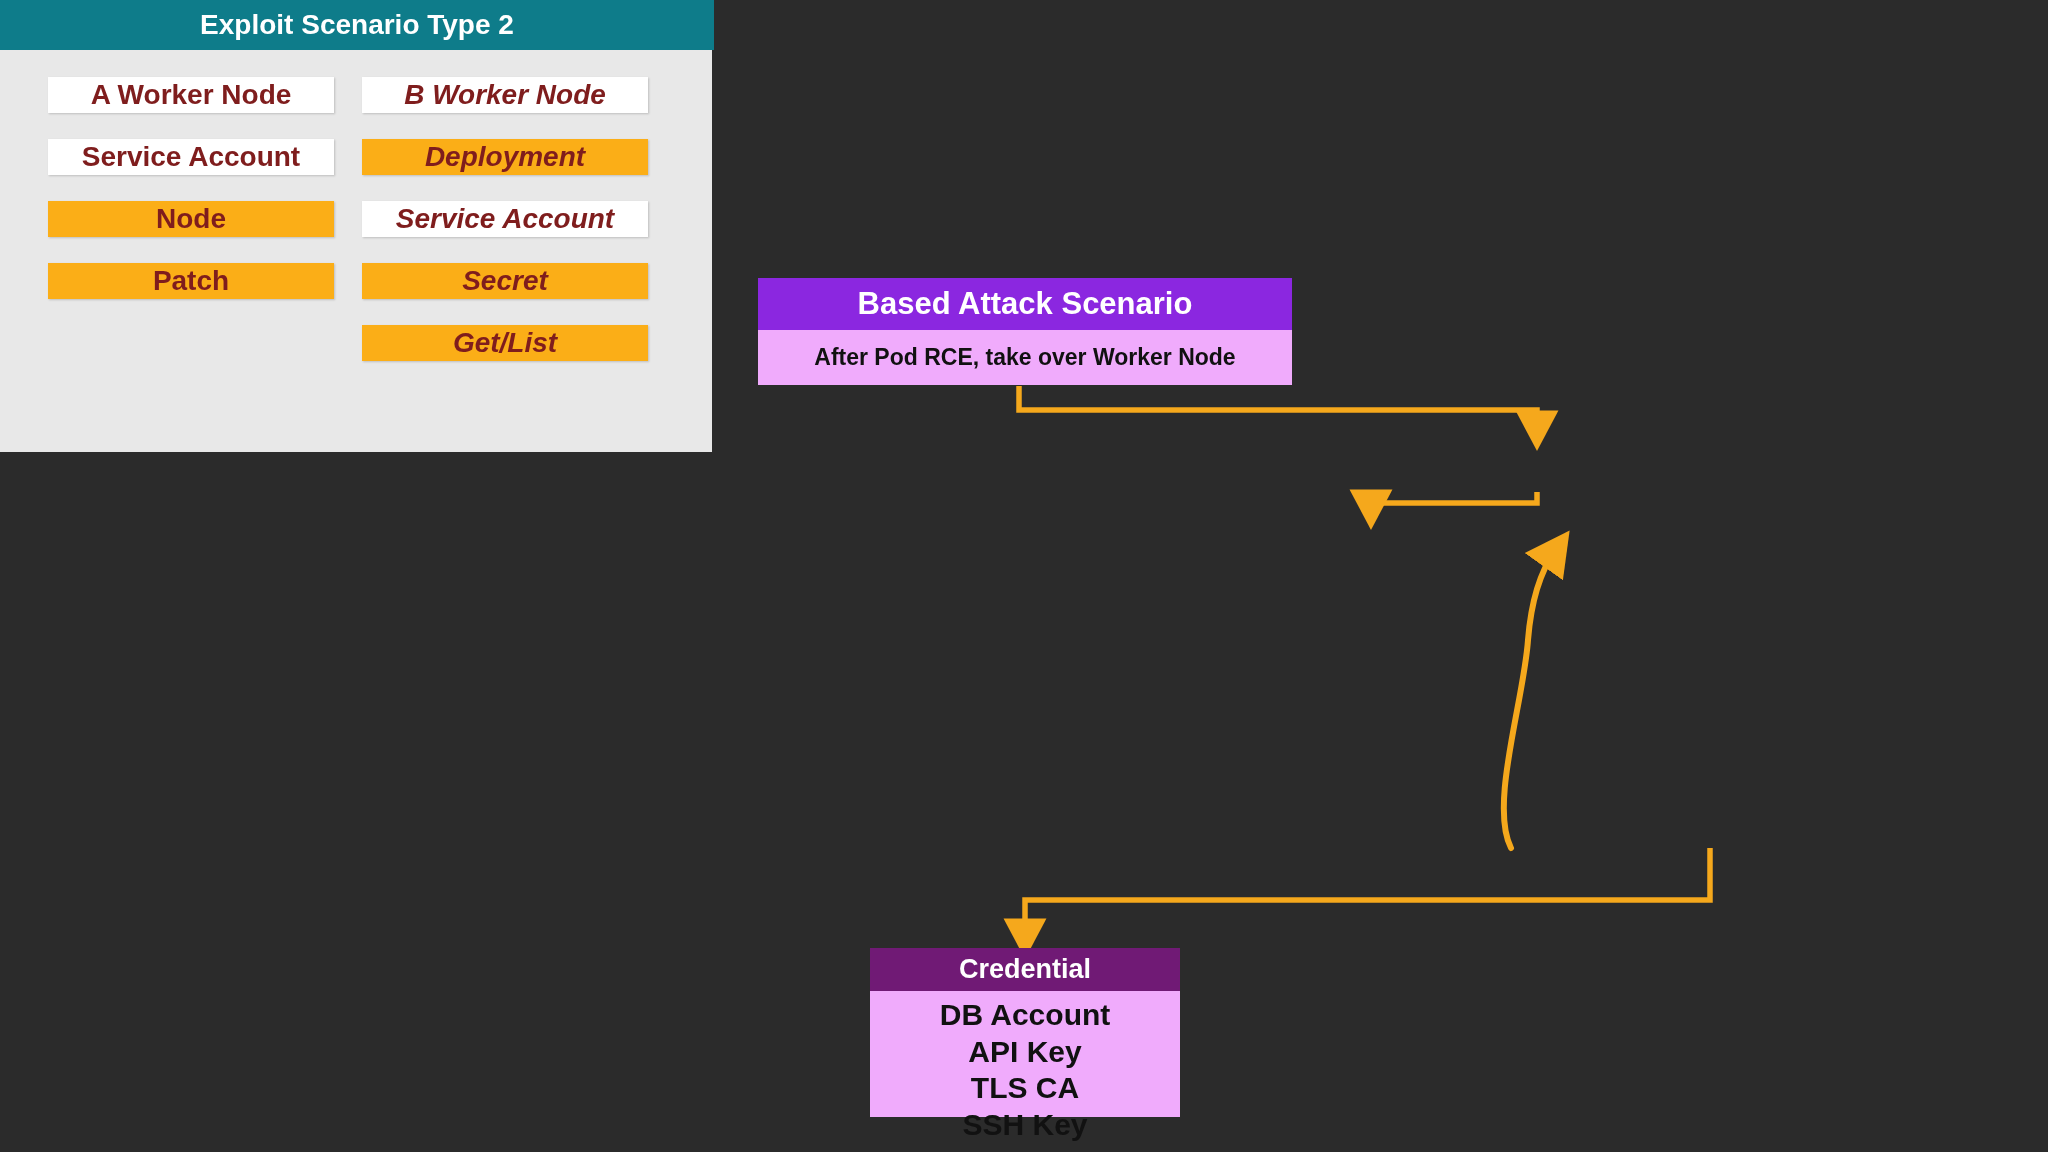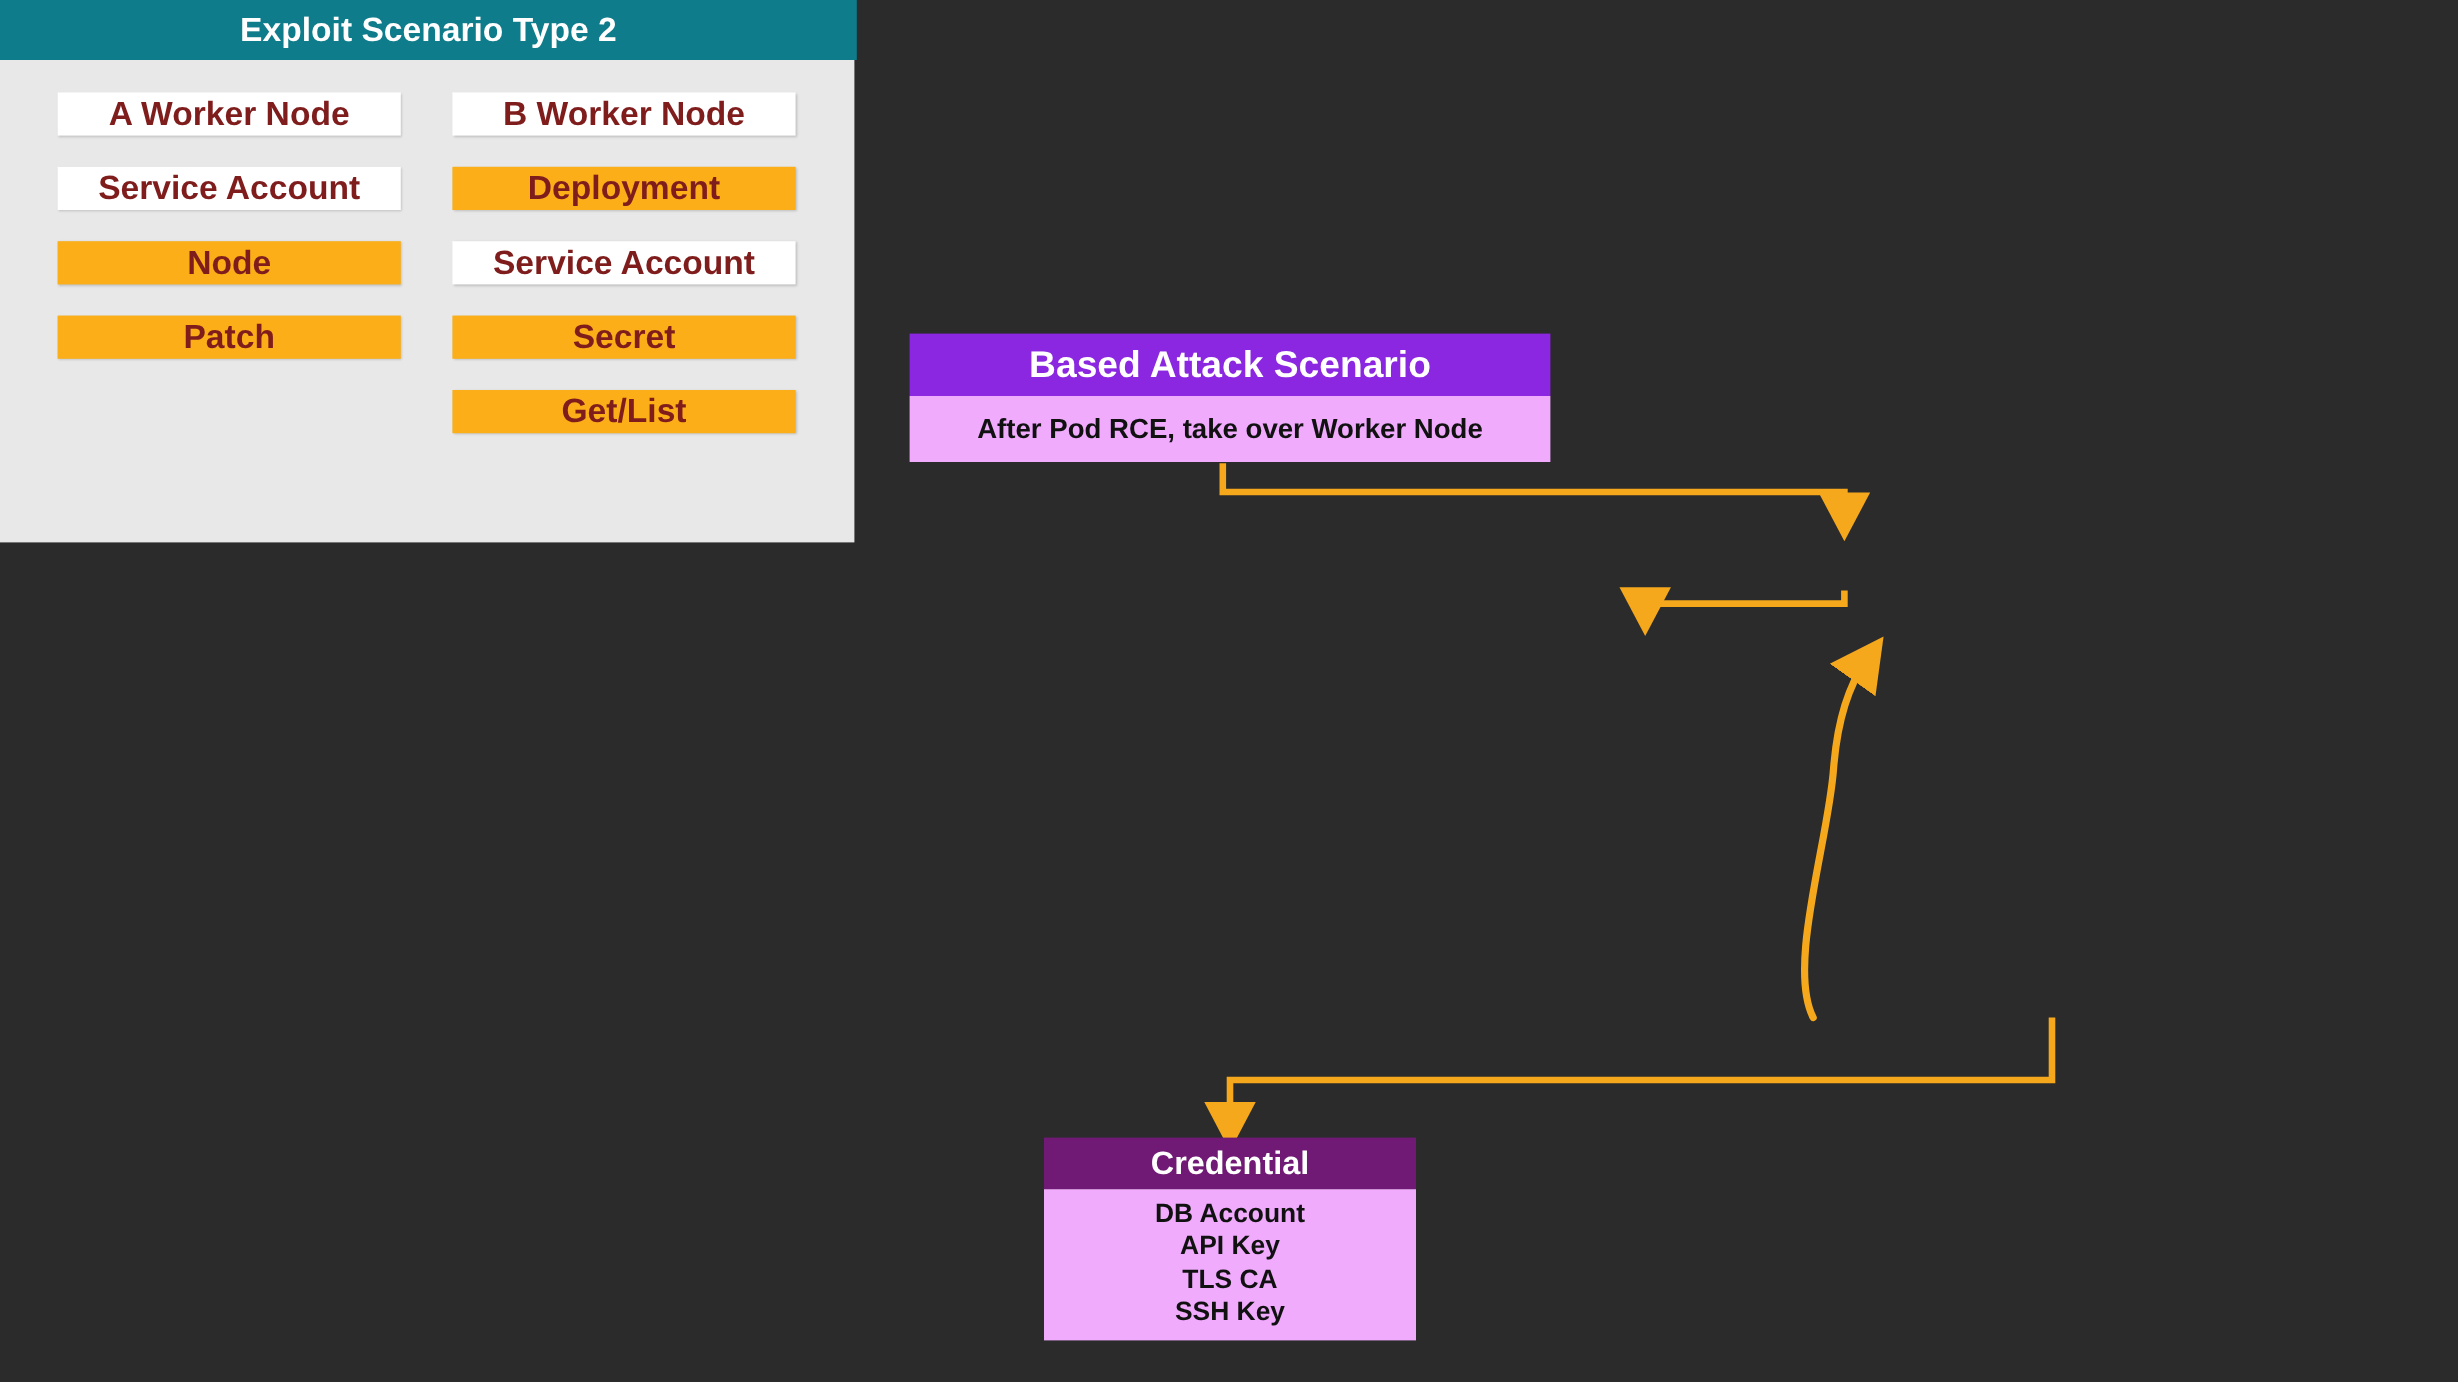--- a/index.html
+++ b/index.html
@@ -56,35 +56,35 @@
     position:absolute;left:0;top:0;width:714px;height:50px;
     background:#0E7C8A;color:#fff;font-size:28px;font-weight:700;
     display:flex;align-items:center;justify-content:center;
   }
   #exploit-panel .panel-body{
     position:absolute;left:0;top:50px;width:712px;height:402px;
     background:#e8e8e8;
   }
   .col{position:absolute;top:27px;width:286px;}
   .col-a{left:48px;}
-  .col-b{left:377px;}
+  .col-b{left:362px;font-style:italic;}
   .node-box{
     height:36px;margin-bottom:26px;
     display:flex;align-items:center;justify-content:center;
     font-size:28px;font-weight:700;color:#7f1d1d;
     box-shadow:1px 1px 2px rgba(0,0,0,.18);
   }
   .node-box.white{background:#ffffff;}
   .node-box.orange{background:#FBAE17;}
 
   
   #credential-card{left:870px;top:948px;width:310px;}
   #credential-card .card-head{background:#701a75;height:43px;font-size:27px;}
   #credential-card .card-body{
-    height:120px;font-size:22px;font-weight:700;line-height:1.15;
+    height:120px;font-size:30px;font-weight:700;line-height:1.15;
     justify-content:flex-start;padding-top:6px;
   }
   #credential-card .cred-line{margin:1px 0;}
 
   
   svg.wires{position:absolute;left:0;top:0;width:2048px;height:1152px;pointer-events:none;}
 </style>
 </head>
 <body>
 

